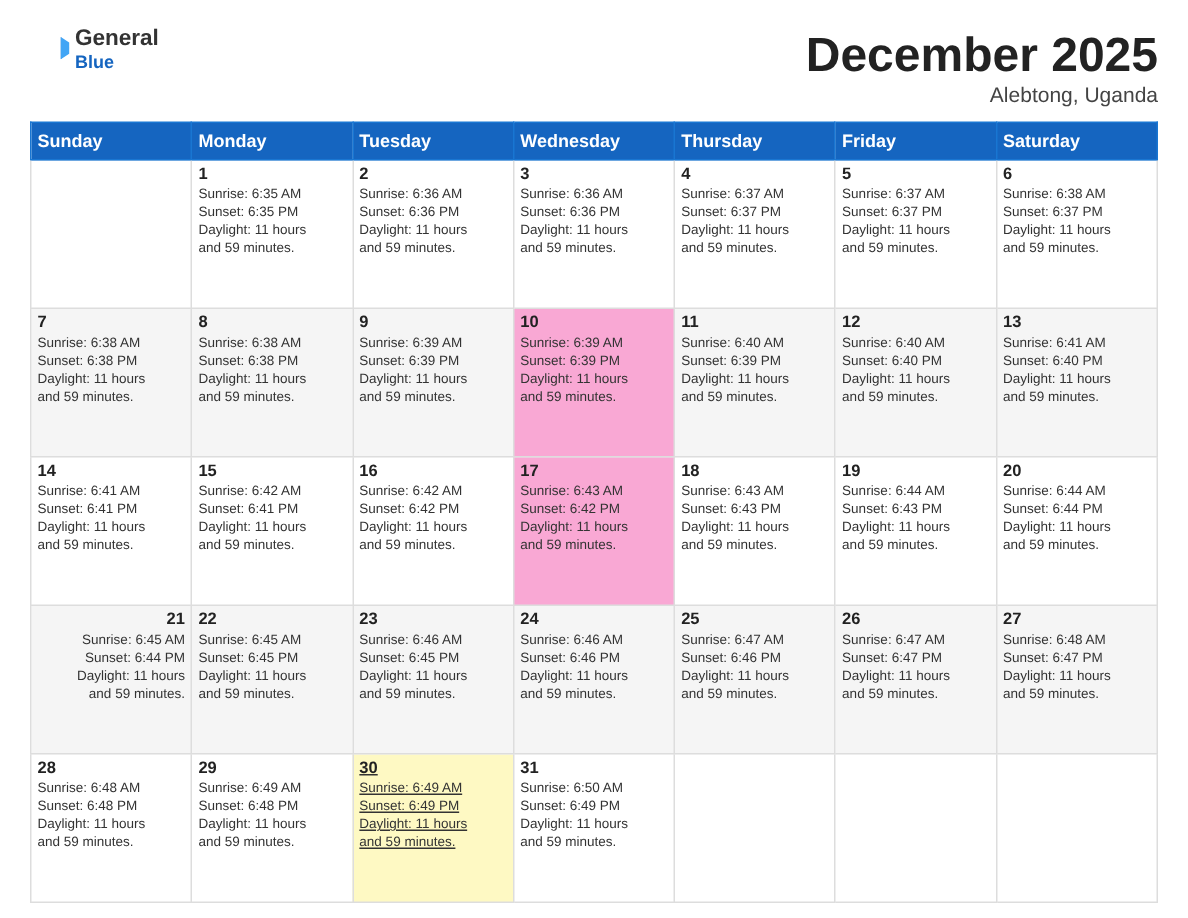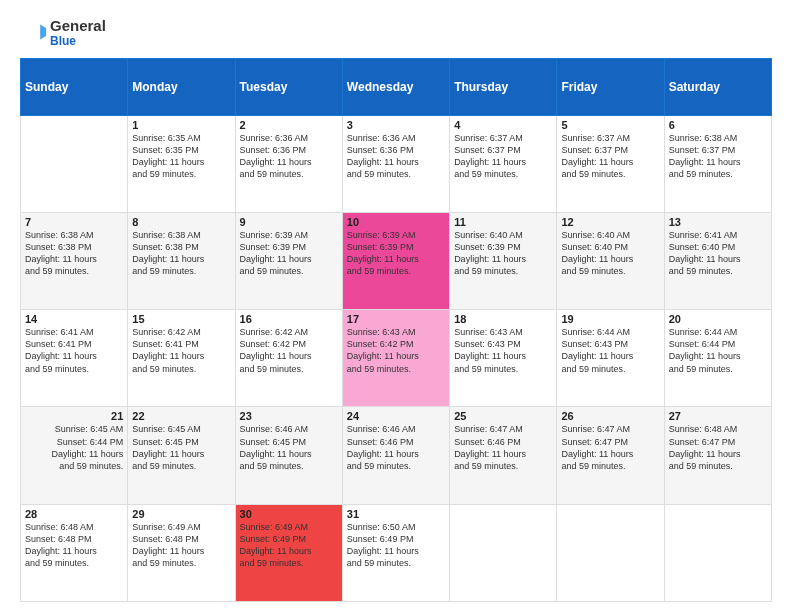--- a/index.html
+++ b/index.html
@@ -65,21 +65,21 @@
       border: 1px solid #ccc;
       border-collapse: collapse;
       width: 100%;
       table-layout: fixed;
     }
     .calendar th {
       background: #1565c0;
       color: #fff;
       font-size: 12px;
       font-weight: bold;
-      padding: 21px 4px;
+      padding: 5px 4px;
       text-align: left;
       border: 1px solid #1976d2;
     }
     .calendar td {
       border: 1px solid #ddd;
       vertical-align: top;
       padding: 3px 4px;
       font-size: 9.5px;
       color: #333;
       width: calc(100% / 7);
@@ -109,20 +109,24 @@
     <div class="logo">
       <svg class="logo-icon" viewBox="0 0 30 30">
         <polygon points="22,6 28,14 22,22" fill="#1565c0"></polygon>
         <polygon points="22,6 28,10 28,18 22,22" fill="#42a5f5"></polygon>
       </svg>
       <div class="logo-text">
         <span class="logo-general">General</span>
         <span class="logo-blue">Blue</span>
       </div>
     </div>
+    <div class="title-area">
+      <div class="month-title">December 2025</div>
+      <div class="location">Alebtong, Uganda</div>
+    </div>
   </div>
 
   <table class="calendar">
     <thead>
       <tr>
         <th>Sunday</th>
         <th>Monday</th>
         <th>Tuesday</th>
         <th>Wednesday</th>
         <th>Thursday</th>
@@ -164,21 +168,21 @@
     <div class="day-info">Sunrise: 6:38 AM<br>Sunset: 6:38 PM<br>Daylight: 11 hours<br>and 59 minutes.</div>
   </td>
           <td style="background: rgb(245, 245, 245);">
     <span class="day-num">8</span>
     <div class="day-info">Sunrise: 6:38 AM<br>Sunset: 6:38 PM<br>Daylight: 11 hours<br>and 59 minutes.</div>
   </td>
           <td style="background: rgb(245, 245, 245);">
     <span class="day-num">9</span>
     <div class="day-info">Sunrise: 6:39 AM<br>Sunset: 6:39 PM<br>Daylight: 11 hours<br>and 59 minutes.</div>
   </td>
-          <td style="background: #ec4899; margin-top: 32px;">
+          <td style="background: #f9a8d4; margin-top: 32px;">
     <span class="day-num">10</span>
     <div class="day-info">Sunrise: 6:39 AM<br>Sunset: 6:39 PM<br>Daylight: 11 hours<br>and 59 minutes.</div>
   </td>
           <td style="background: rgb(245, 245, 245);">
     <span class="day-num">11</span>
     <div class="day-info">Sunrise: 6:40 AM<br>Sunset: 6:39 PM<br>Daylight: 11 hours<br>and 59 minutes.</div>
   </td>
           <td style="background: rgb(245, 245, 245);">
     <span class="day-num">12</span>
     <div class="day-info">Sunrise: 6:40 AM<br>Sunset: 6:40 PM<br>Daylight: 11 hours<br>and 59 minutes.</div>
@@ -250,21 +254,21 @@
         </tr>
         <tr>
           <td style="background: rgb(255, 255, 255);">
     <span class="day-num">28</span>
     <div class="day-info">Sunrise: 6:48 AM<br>Sunset: 6:48 PM<br>Daylight: 11 hours<br>and 59 minutes.</div>
   </td>
           <td style="background: rgb(255, 255, 255);">
     <span class="day-num">29</span>
     <div class="day-info">Sunrise: 6:49 AM<br>Sunset: 6:48 PM<br>Daylight: 11 hours<br>and 59 minutes.</div>
   </td>
-          <td style="background: #ef4444;">
+          <td style="background: #fef9c3; text-decoration: underline;">
     <span class="day-num">30</span>
     <div class="day-info">Sunrise: 6:49 AM<br>Sunset: 6:49 PM<br>Daylight: 11 hours<br>and 59 minutes.</div>
   </td>
           <td style="background: rgb(255, 255, 255);">
     <span class="day-num">31</span>
     <div class="day-info">Sunrise: 6:50 AM<br>Sunset: 6:49 PM<br>Daylight: 11 hours<br>and 59 minutes.</div>
   </td>
           <td class="empty-cell" style="background: rgb(255, 255, 255);"></td>
           <td class="empty-cell" style="background: rgb(255, 255, 255);"></td>
           <td class="empty-cell" style="background: rgb(255, 255, 255);"></td>

